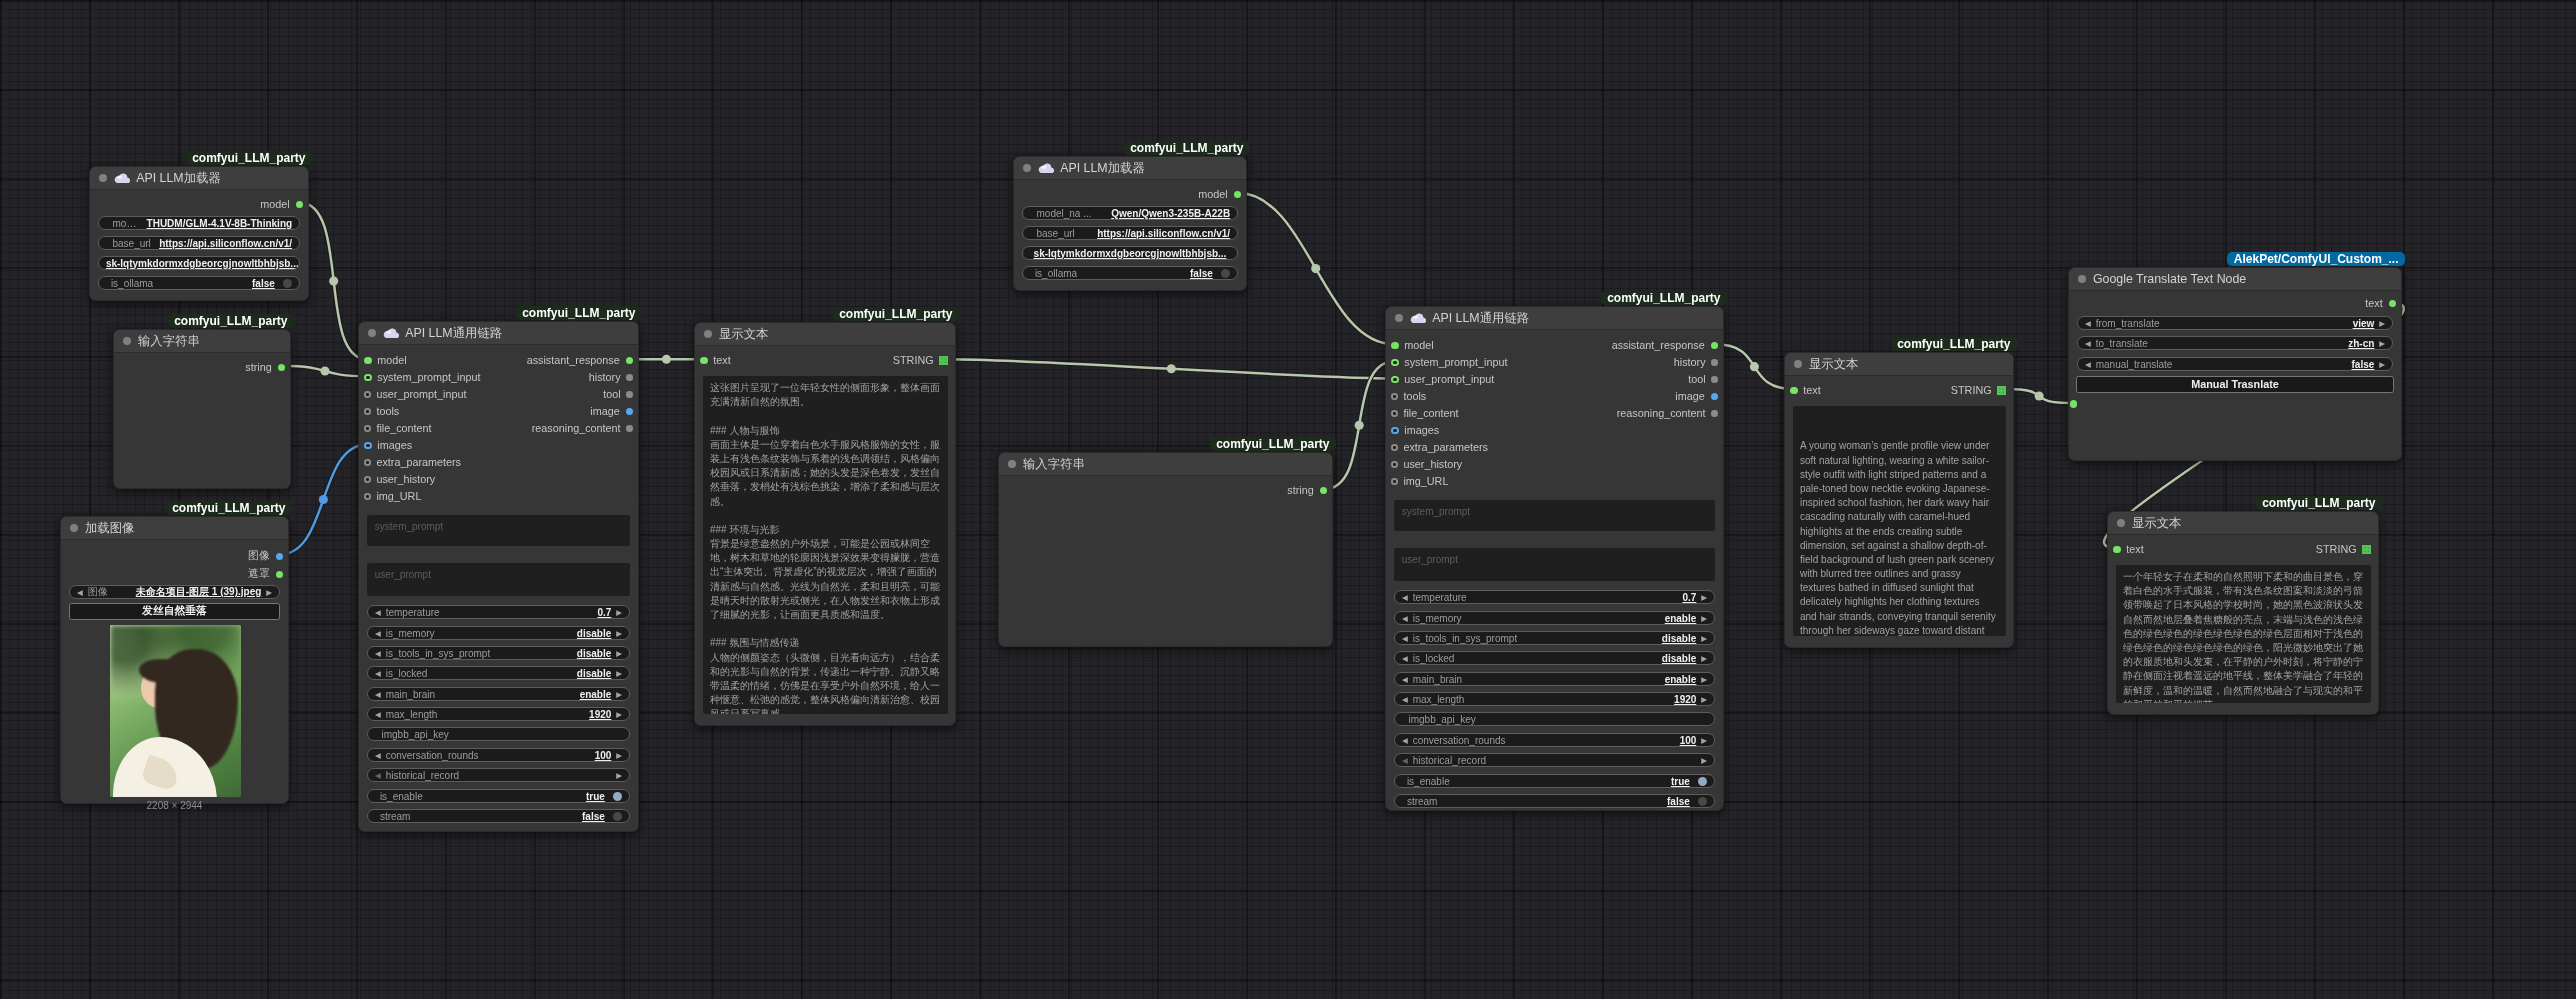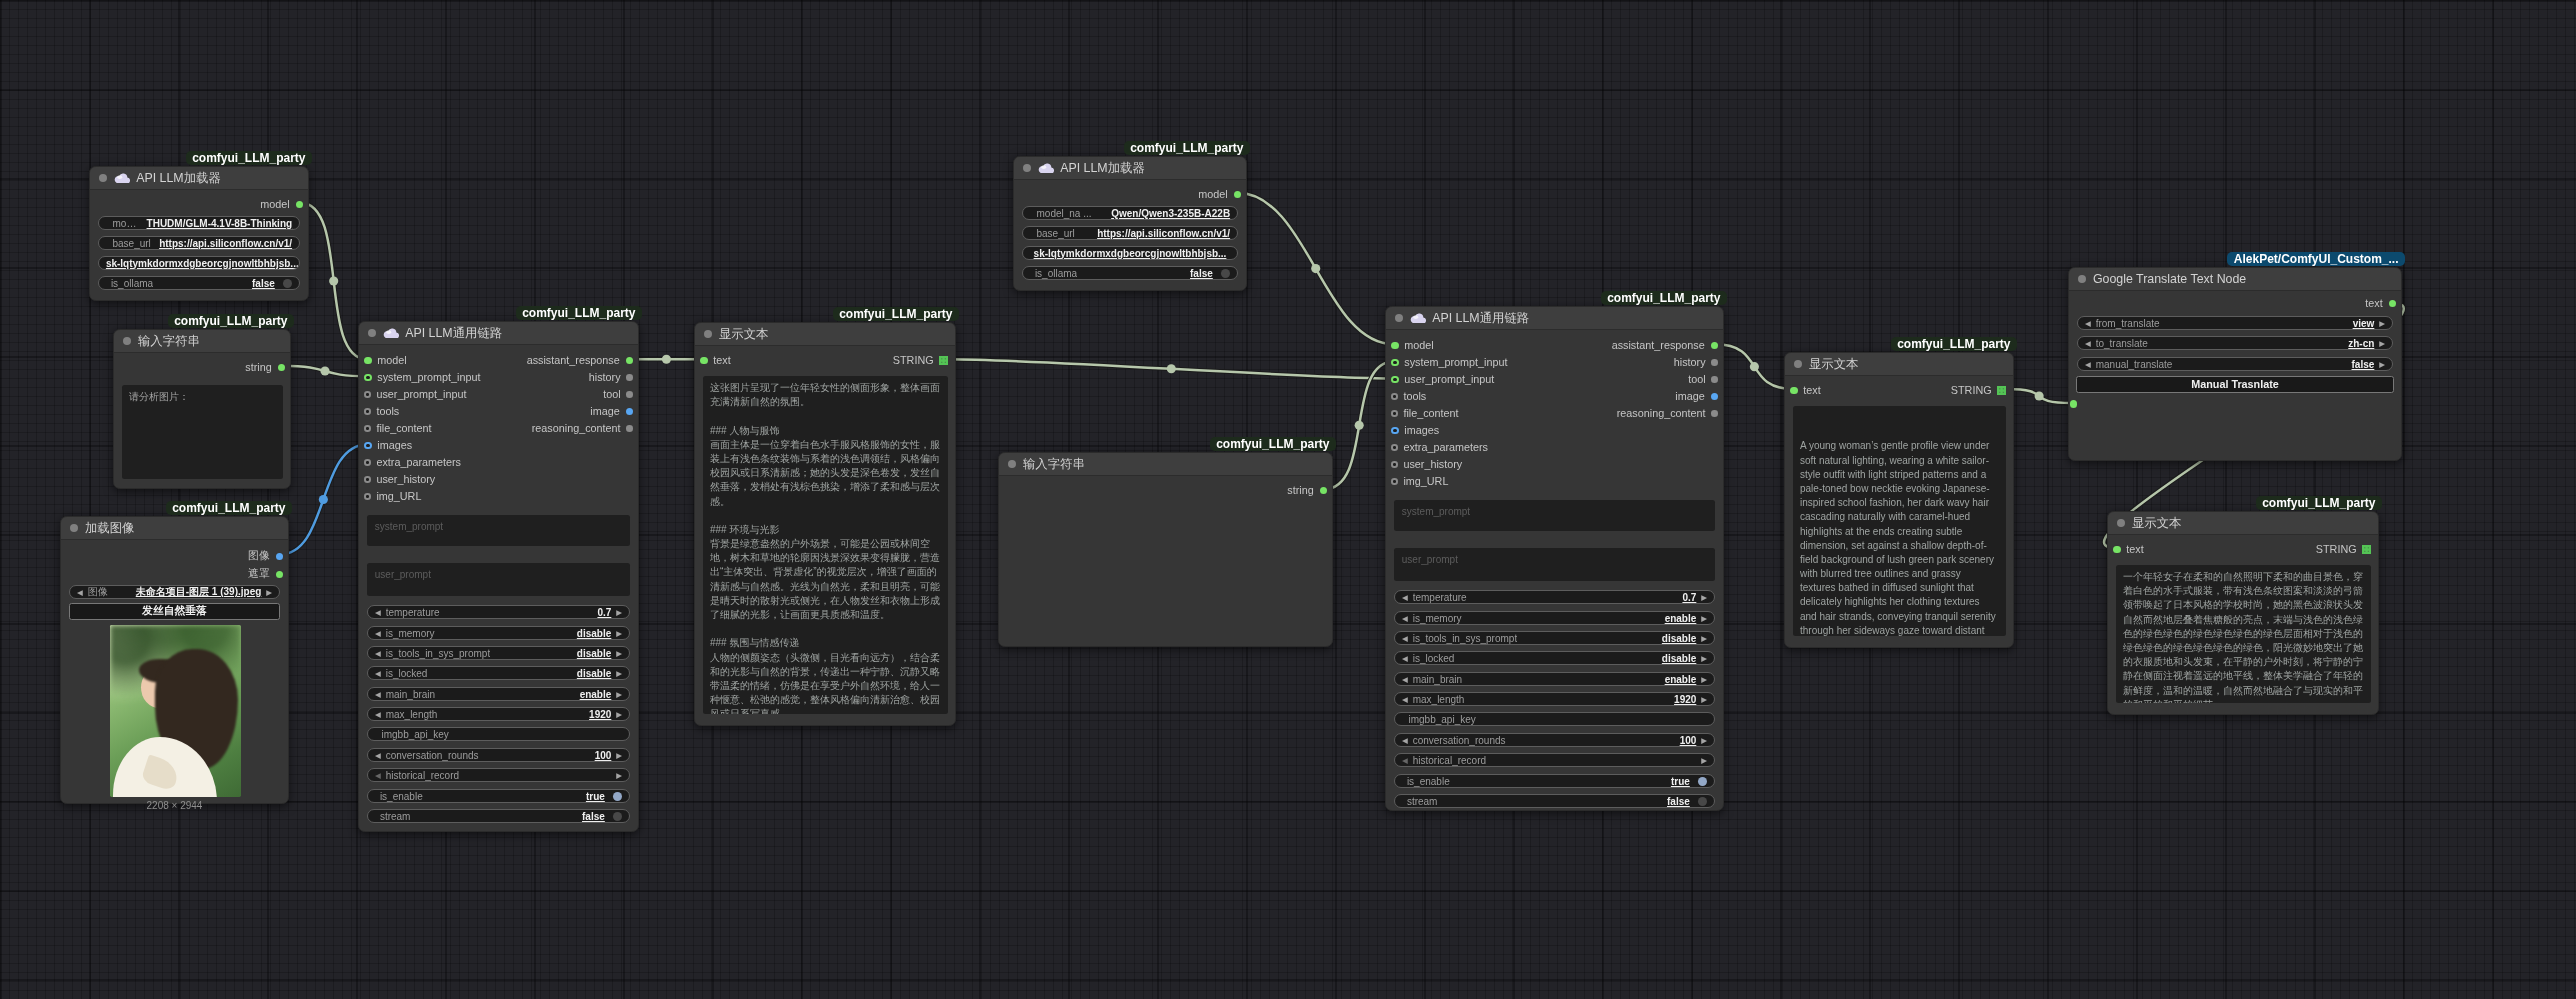--- a/index.html
+++ b/index.html
@@ -146,21 +146,20 @@
       <div class="node" style="left: 113px; top: 329px; width: 178px; height: 160px;">
         <div class="nheader">
           <span class="collapse-dot"></span>
           <span>输入字符串</span>
         </div>
         <div class="badge" style="background: rgb(29, 43, 28);">comfyui_LLM_party</div>
         <div class="srow out" style="left: 5px; right: 5px; top: 29px;">
           <span>string</span>
           <span class="dot solid" style="color: rgb(119, 228, 101);"></span>
         </div>
-        <div class="ta" style="inset: 55px 7.5px 9px;">请分析图片：</div>
       </div>
       <div class="node" style="left: 60px; top: 516px; width: 229px; height: 288px;">
         <div class="nheader">
           <span class="collapse-dot"></span>
           <span>加载图像</span>
         </div>
         <div class="badge" style="background: rgb(29, 43, 28);">comfyui_LLM_party</div>
         <div class="srow out" style="left: 5px; right: 5px; top: 31px;">
           <span>图像</span>
           <span class="dot solid" style="color: rgb(88, 166, 242);"></span>
@@ -538,21 +537,21 @@
         </div>
         <div class="ta" style="inset: 53px 7.5px 10.8px; color: rgb(159, 164, 162);">
 
 A young woman’s gentle profile view under soft natural lighting, wearing a white sailor-style outfit with light striped patterns and a pale-toned bow necktie evoking Japanese-inspired school fashion, her dark wavy hair cascading naturally with caramel-hued highlights at the ends creating subtle dimension, set against a shallow depth-of-field background of lush green park scenery with blurred tree outlines and grassy textures bathed in diffused sunlight that delicately highlights her clothing textures and hair strands, conveying tranquil serenity through her sideways gaze toward distant horizons in a calm outdoor moment, overall aesthetic blending youthful freshness, gentle warmth, and nature-infused peacefulness with photo-realistic details</div>
       </div>
       <div class="node" style="left: 2068px; top: 267px; width: 334px; height: 194px;">
         <div class="nheader">
           <span class="collapse-dot"></span>
           <span>Google Translate Text Node</span>
         </div>
-        <div class="badge" style="background: #0c4a6e;">AlekPet/ComfyUI_Custom_...</div>
+        <div class="badge" style="background: #0369a1;">AlekPet/ComfyUI_Custom_...</div>
         <div class="srow out" style="left: 5px; right: 5px; top: 27px;">
           <span>text</span>
           <span class="dot solid" style="color: rgb(119, 228, 101);"></span>
         </div>
         <div class="widget" style="top: 48px;">
           <span class="arrow">◀</span>
           <span class="wlabel">from_translate</span>
           <span class="wvalue">view</span>
           <span class="arrow">▶</span>
         </div>

